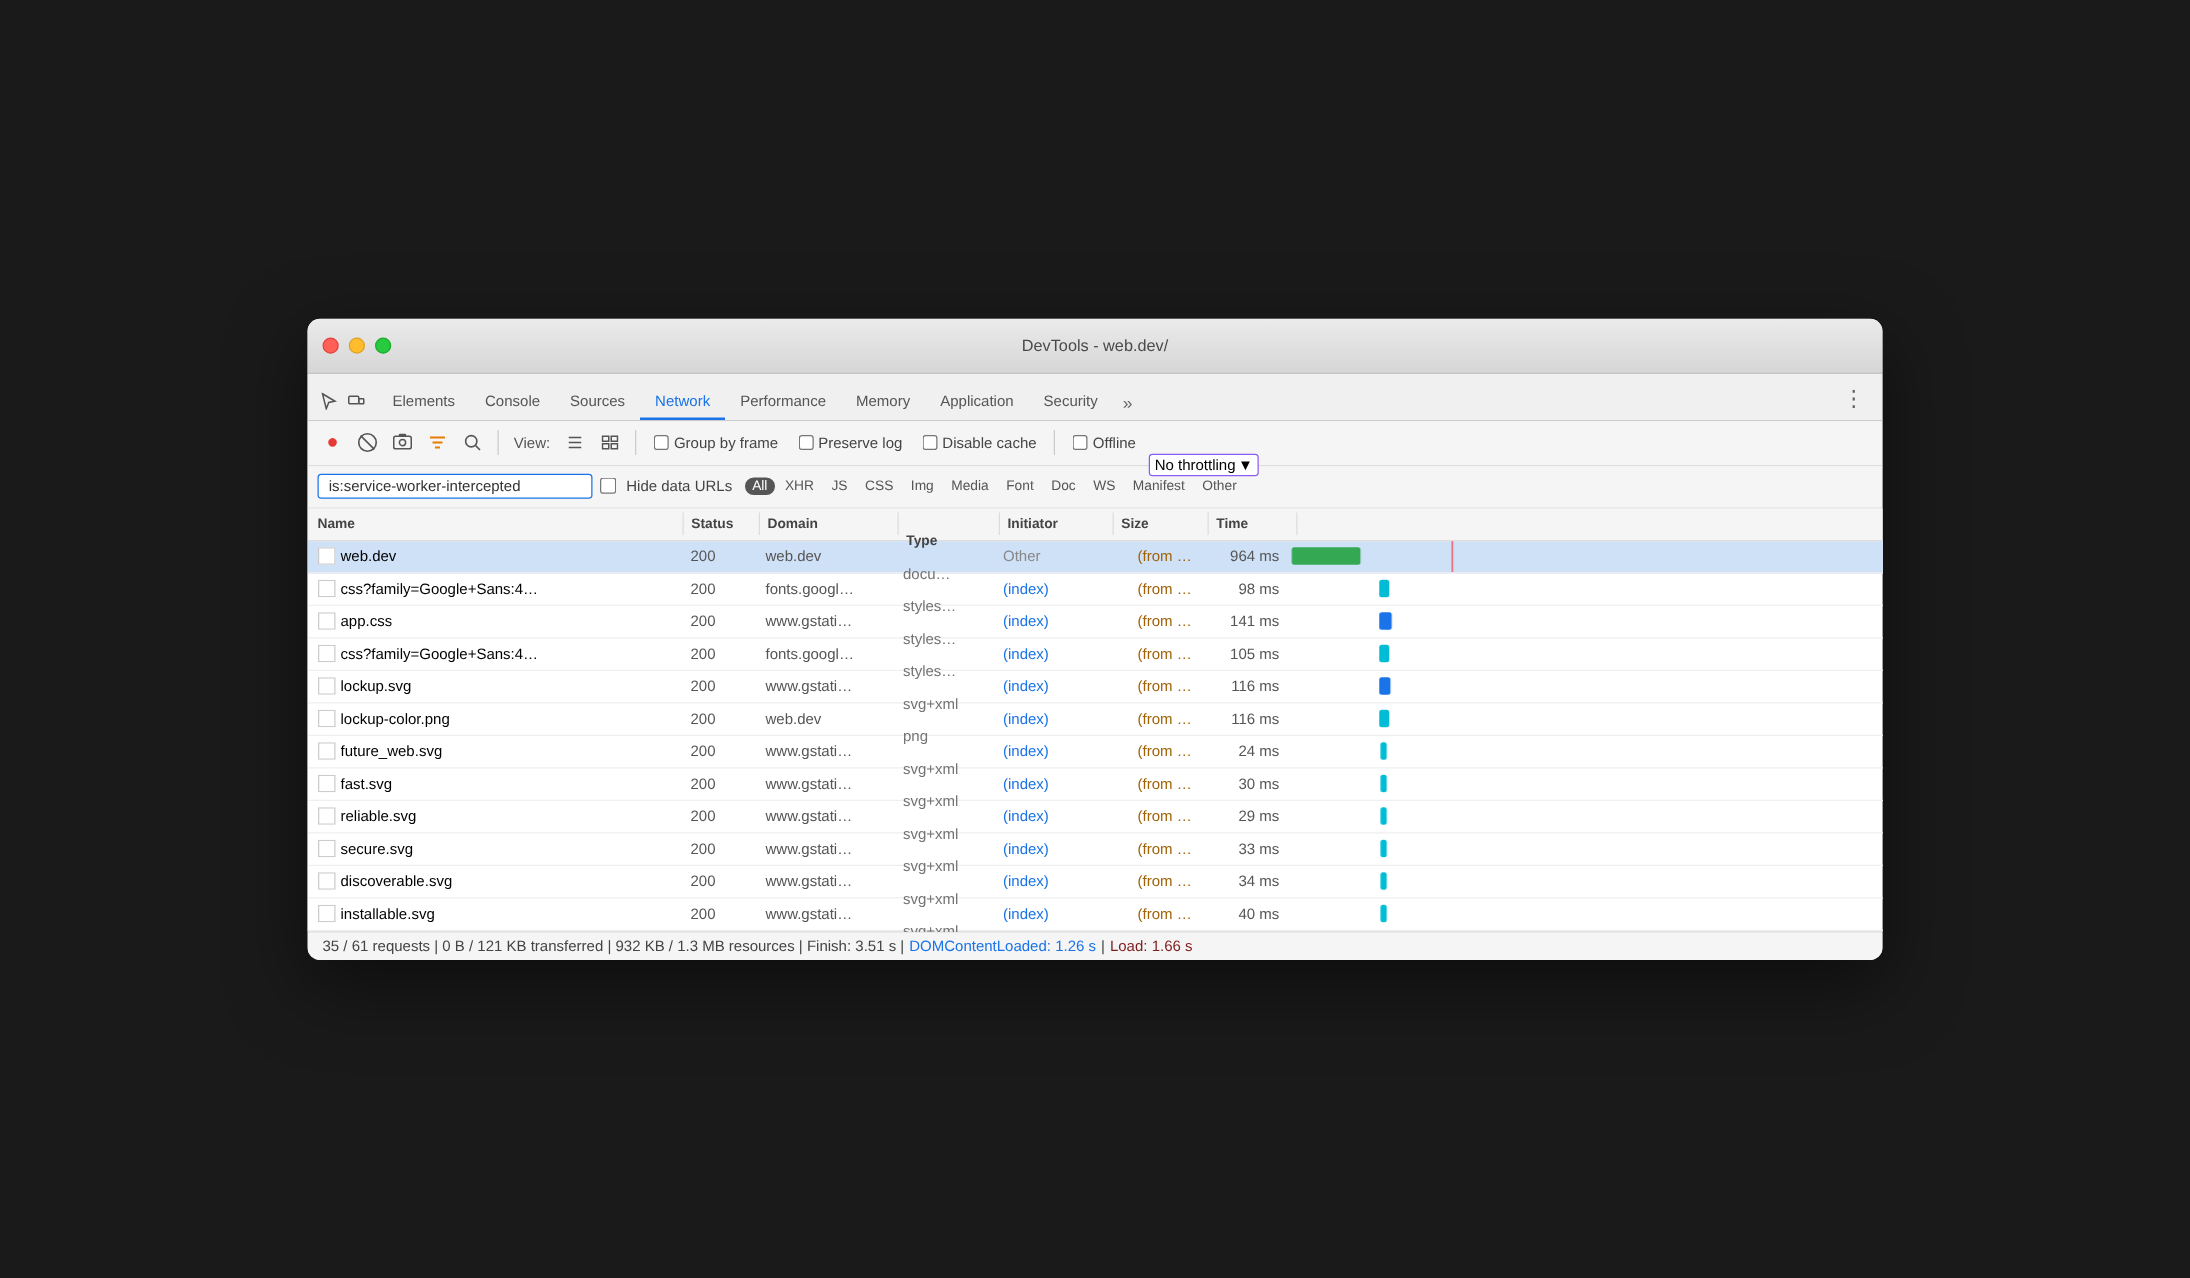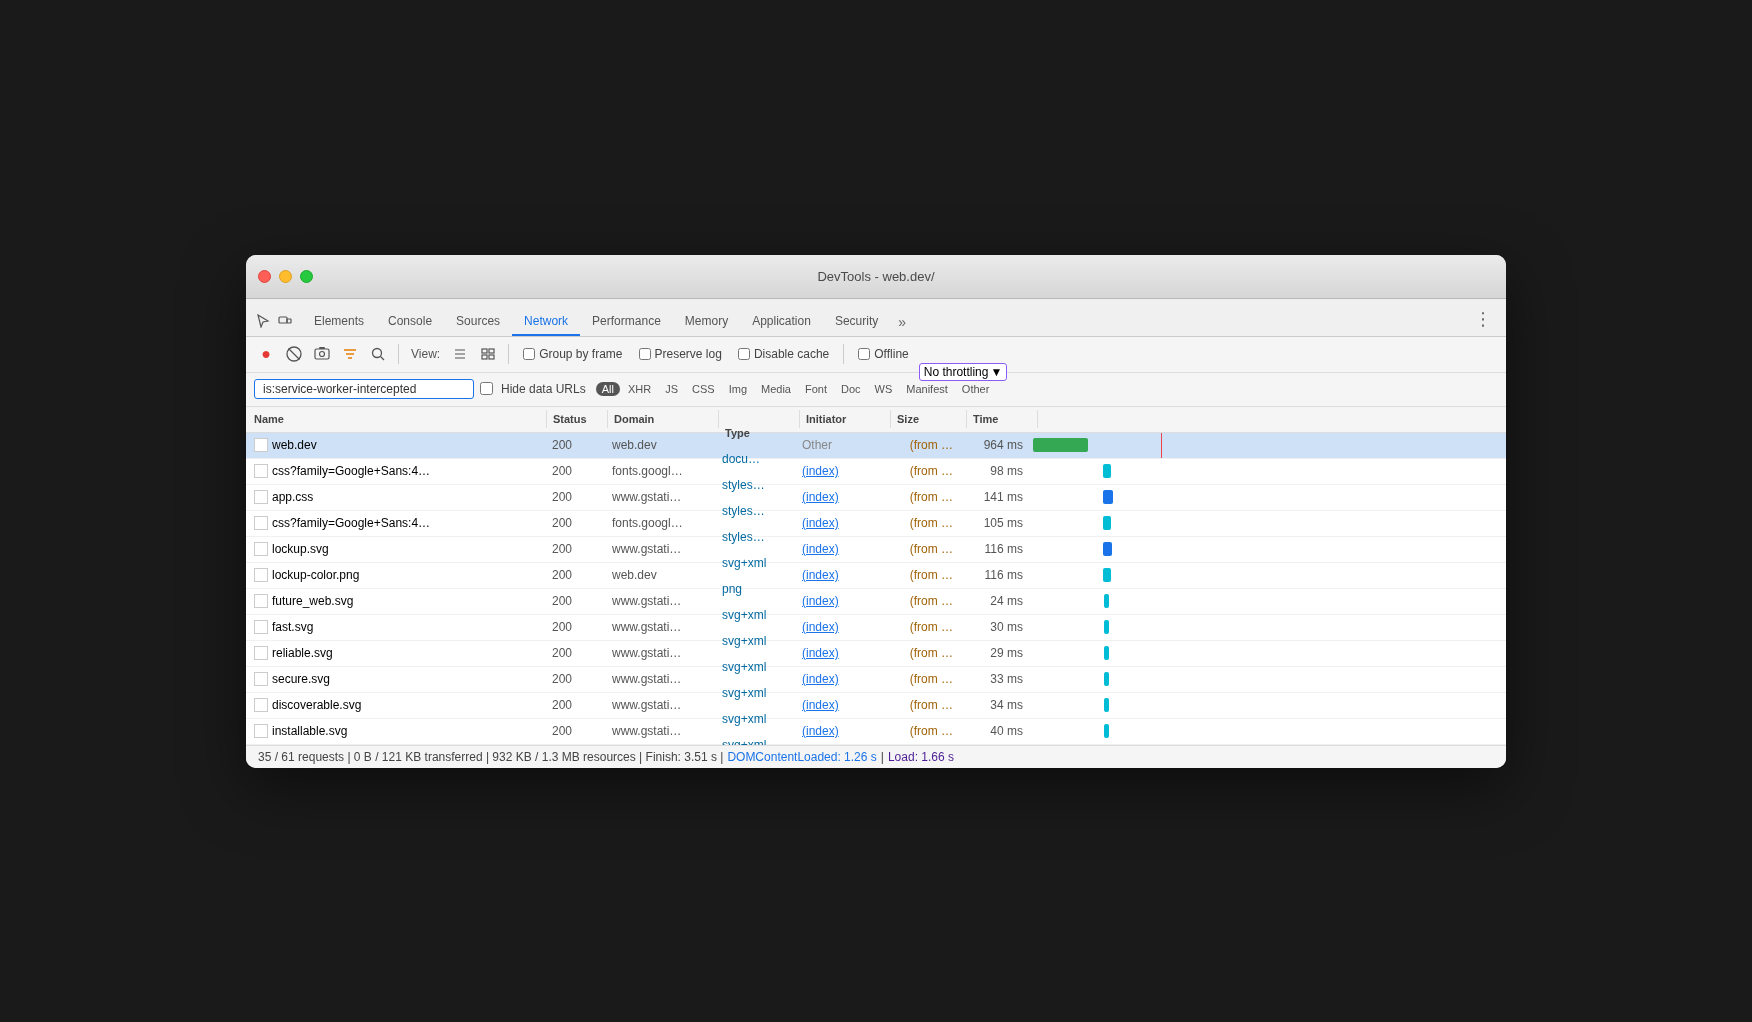--- a/index.html
+++ b/index.html
@@ -321,22 +321,22 @@
 
     .name-text {
       overflow: hidden;
       white-space: nowrap;
       text-overflow: ellipsis;
       color: #000;
     }
 
     .cell-status { color: #555; }
     .cell-domain { color: #555; overflow: hidden; white-space: nowrap; text-overflow: ellipsis; }
-    .cell-type { color: #0369a1; overflow: hidden; white-space: nowrap; text-overflow: ellipsis; }
-    .cell-initiator { color: #1a73e8; text-decoration: underline; overflow: hidden; white-space: nowrap; text-overflow: ellipsis; }
+    .cell-type { color: #737373; overflow: hidden; white-space: nowrap; text-overflow: ellipsis; }
+    .cell-initiator { color: #1a73e8; overflow: hidden; white-space: nowrap; text-overflow: ellipsis; }
     .cell-initiator.other { color: #888; text-decoration: none; }
     .cell-size { color: #a16207; text-align: right; padding-right: 8px; }
     .cell-time { color: #555; text-align: right; padding-right: 8px; }
 
     .waterfall-cell {
       flex: 1;
       position: relative;
       height: 26px;
       overflow: hidden;
     }
@@ -393,21 +393,21 @@
       border-top: 1px solid #ddd;
       padding: 4px 12px;
       font-size: 12px;
       color: #444;
       display: flex;
       align-items: center;
       gap: 4px;
     }
 
     .status-dom { color: #1a73e8; text-align: center; }
-    .status-load { color: #4c1d95; }
+    .status-load { color: #7f1d1d; }
 
     .col-divider {
       width: 1px;
       height: 18px;
       background: #ddd;
       flex-shrink: 0;
     }
   </style>
 </head>
 <body>

